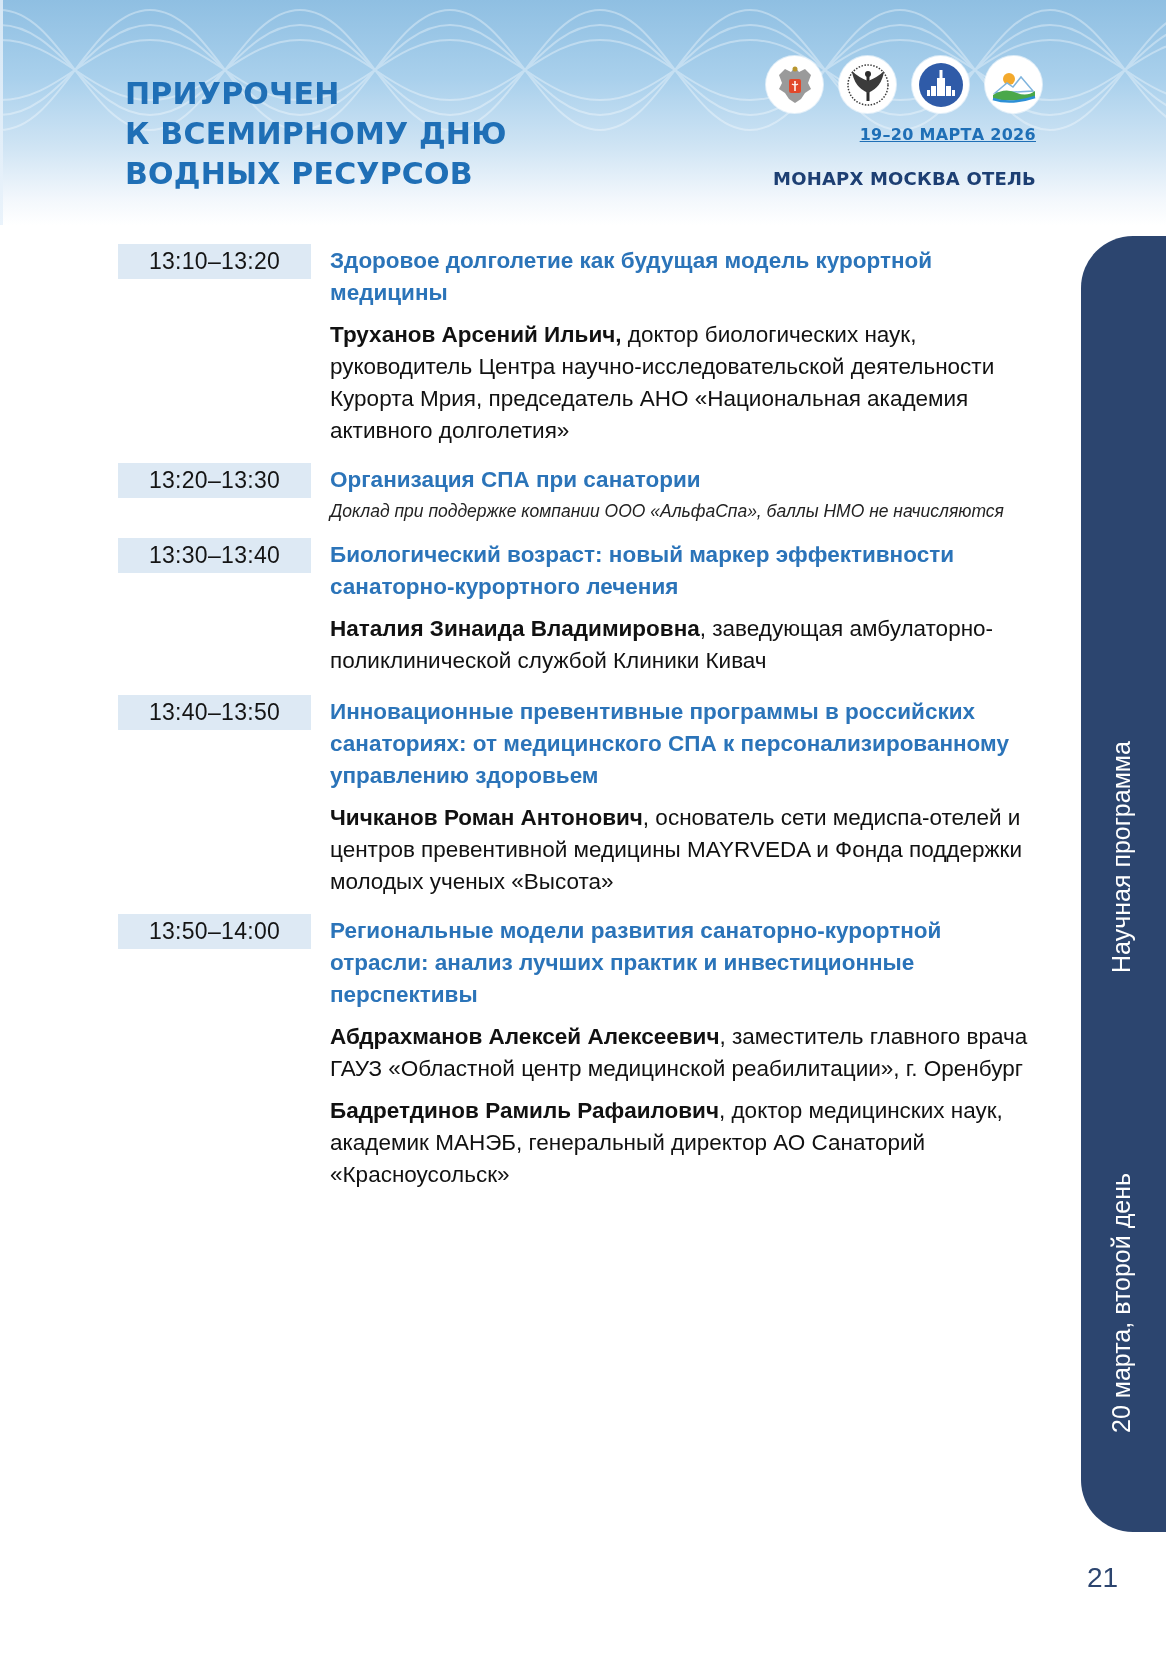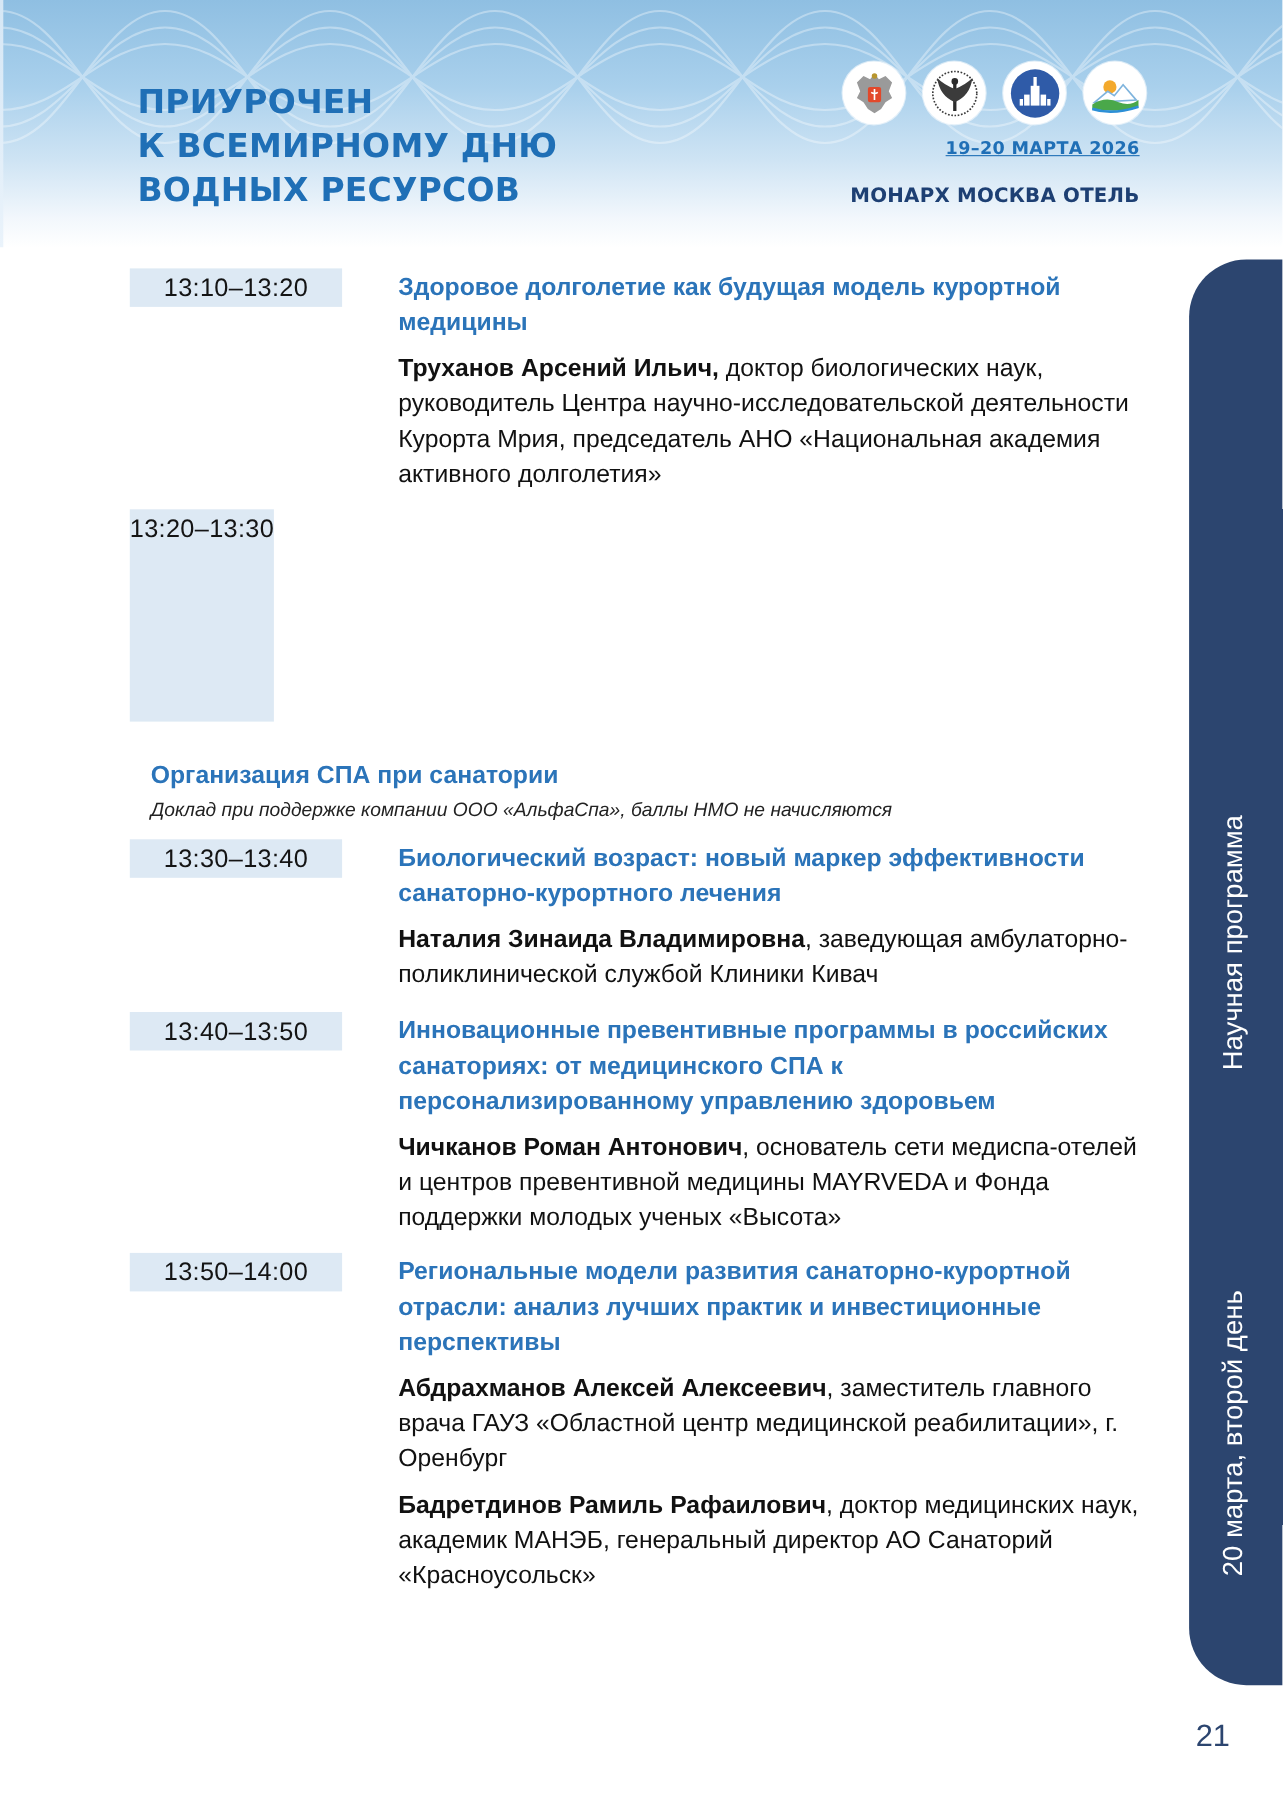--- a/index.html
+++ b/index.html
@@ -96,21 +96,20 @@
     .program {
       position: absolute;
       left: 118px;
       top: 244px;
       width: 920px;
     }
     .session {
       display: flex;
       align-items: flex-start;
       margin-bottom: 14px;
-      gap: 32px;
     }
     .time-badge {
       flex: 0 0 193px;
       height: 35px;
       background: #dde9f4;
       color: #141414;
       font-size: 23px;
       line-height: 35px;
       text-align: center;
       letter-spacing: 0.3px;
@@ -242,21 +241,21 @@
   <div class="session" style="margin-bottom:16px;">
     <div class="time-badge">13:10–13:20</div>
     <div class="session-body">
       <div class="talk-title">Здоровое долголетие как будущая модель курортной медицины</div>
       <div class="speaker">
         <span class="name">Труханов Арсений Ильич,</span><span> доктор биологических наук, руководитель Центра научно-исследовательской деятельности Курорта Мрия, председатель АНО «Национальная академия активного долголетия»</span>
       </div>
     </div>
   </div>
 
-  <div class="session" style="margin-bottom:16px;flex-direction:column;">
+  <div class="session" style="margin-bottom:16px;">
     <div class="time-badge">13:20–13:30</div>
     <div class="session-body">
       <div class="talk-title">Организация СПА при санатории</div>
       <div class="note">Доклад при поддержке компании ООО «АльфаСпа», баллы НМО не начисляются</div>
     </div>
   </div>
 
   <div class="session" style="margin-bottom:18px;">
     <div class="time-badge">13:30–13:40</div>
     <div class="session-body">

